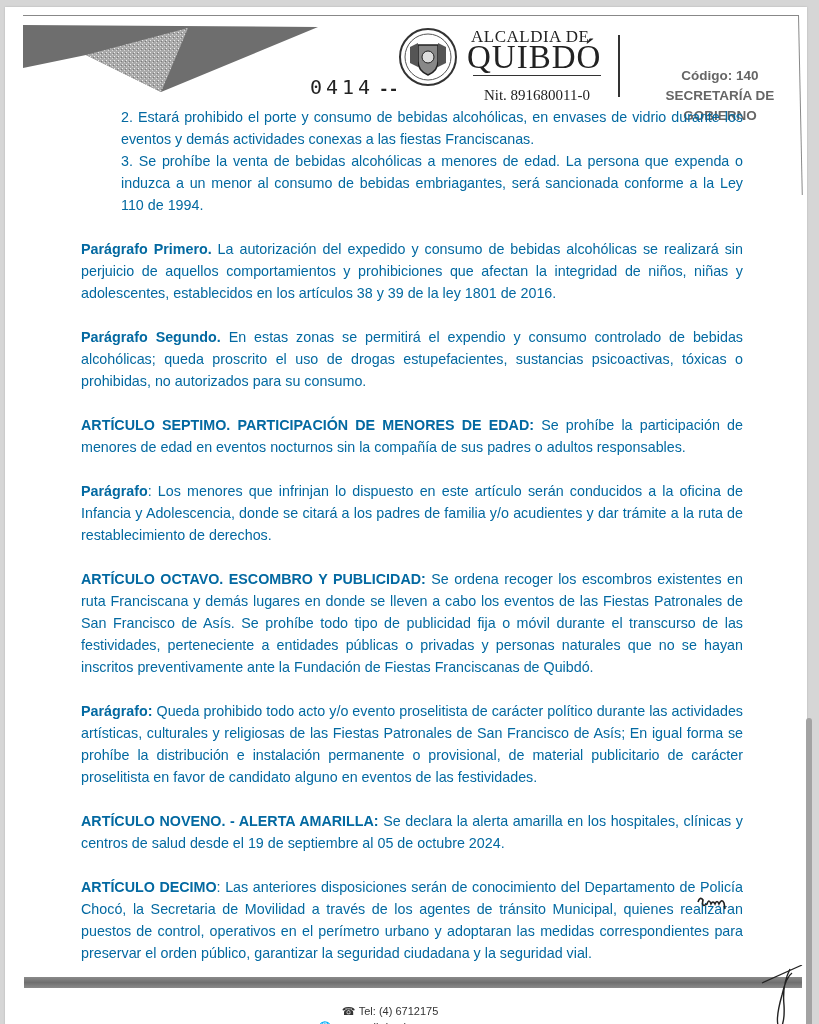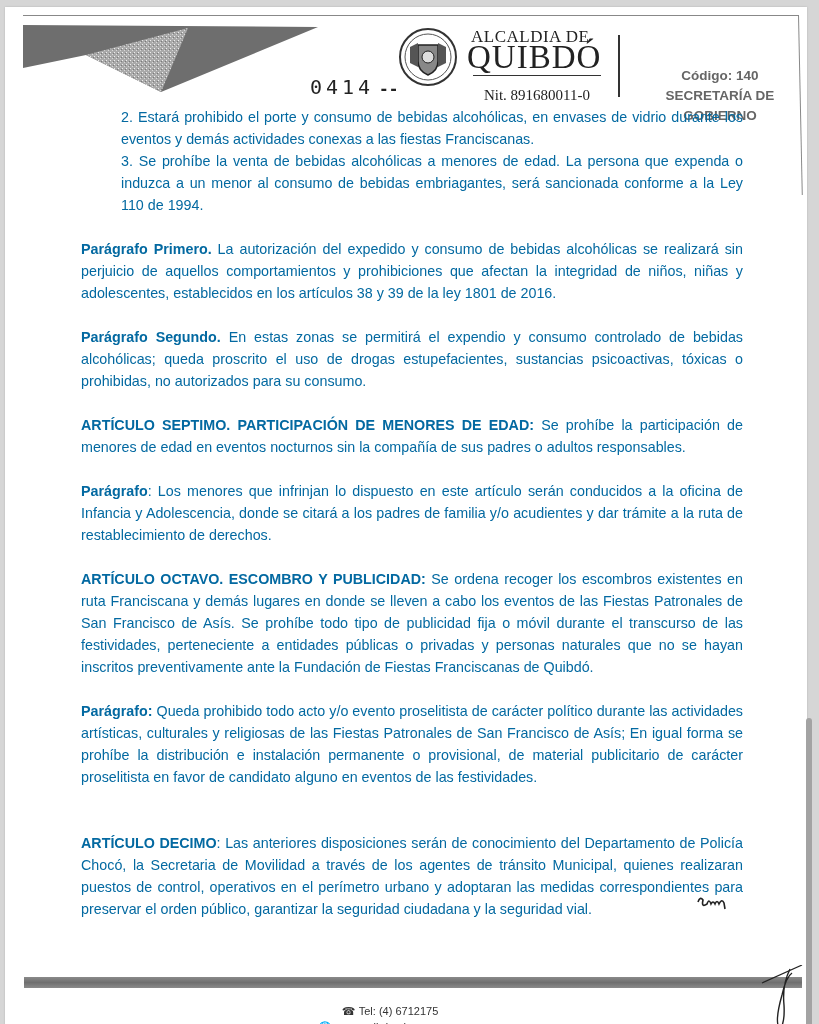--- a/index.html
+++ b/index.html
@@ -147,20 +147,21 @@
     <p><span class="b">Parágrafo Segundo.</span><span> En estas zonas se permitirá el expendio y consumo controlado de bebidas alcohólicas; queda proscrito el uso de drogas estupefacientes, sustancias psicoactivas, tóxicas o prohibidas, no autorizados para su consumo.</span></p>
     <div class="gap"></div>
     <p><span class="b">ARTÍCULO SEPTIMO. PARTICIPACIÓN DE MENORES DE EDAD:</span><span> Se prohíbe la participación de menores de edad en eventos nocturnos sin la compañía de sus padres o adultos responsables.</span></p>
     <div class="gap"></div>
     <p><span class="b">Parágrafo</span><span>: Los menores que infrinjan lo dispuesto en este artículo serán conducidos a la oficina de Infancia y Adolescencia, donde se citará a los padres de familia y/o acudientes y dar trámite a la ruta de restablecimiento de derechos.</span></p>
     <div class="gap"></div>
     <p><span class="b">ARTÍCULO OCTAVO. ESCOMBRO Y PUBLICIDAD:</span><span> Se ordena recoger los escombros existentes en ruta Franciscana y demás lugares en donde se lleven a cabo los eventos de las Fiestas Patronales de San Francisco de Asís. Se prohíbe todo tipo de publicidad fija o móvil durante el transcurso de las festividades, perteneciente a entidades públicas o privadas y personas naturales que no se hayan inscritos preventivamente ante la Fundación de Fiestas Franciscanas de Quibdó.</span></p>
     <div class="gap"></div>
     <p><span class="b">Parágrafo:</span><span> Queda prohibido todo acto y/o evento proselitista de carácter político durante las actividades artísticas, culturales y religiosas de las Fiestas Patronales de San Francisco de Asís; En igual forma se prohíbe la distribución e instalación permanente o provisional, de material publicitario de carácter proselitista en favor de candidato alguno en eventos de las festividades.</span></p>
     <div class="gap"></div>
+    <p><span class="b">ARTÍCULO NOVENO. - ALERTA AMARILLA:</span><span> Se declara la alerta amarilla en los hospitales, clínicas y centros de salud desde el 19 de septiembre al 05 de octubre 2024.</span></p>
     <div class="gap"></div>
     <p><span class="b">ARTÍCULO DECIMO</span><span>: Las anteriores disposiciones serán de conocimiento del Departamento de Policía Chocó, la Secretaria de Movilidad a través de los agentes de tránsito Municipal, quienes realizaran puestos de control, operativos en el perímetro urbano y adoptaran las medidas correspondientes para preservar el orden público, garantizar la seguridad ciudadana y la seguridad vial.</span></p>
   </div>
 
   <svg class="signature-small" viewBox="0 0 40 20">
     <path d="M3 8 Q5 2 8 6 Q6 14 12 10 Q14 4 16 10 Q18 6 20 10 Q22 5 24 10 Q27 4 29 9 L30 15" fill="none" stroke="#222" stroke-width="1.6"></path>
   </svg>
 
   <div class="footer-bar"></div>
 

